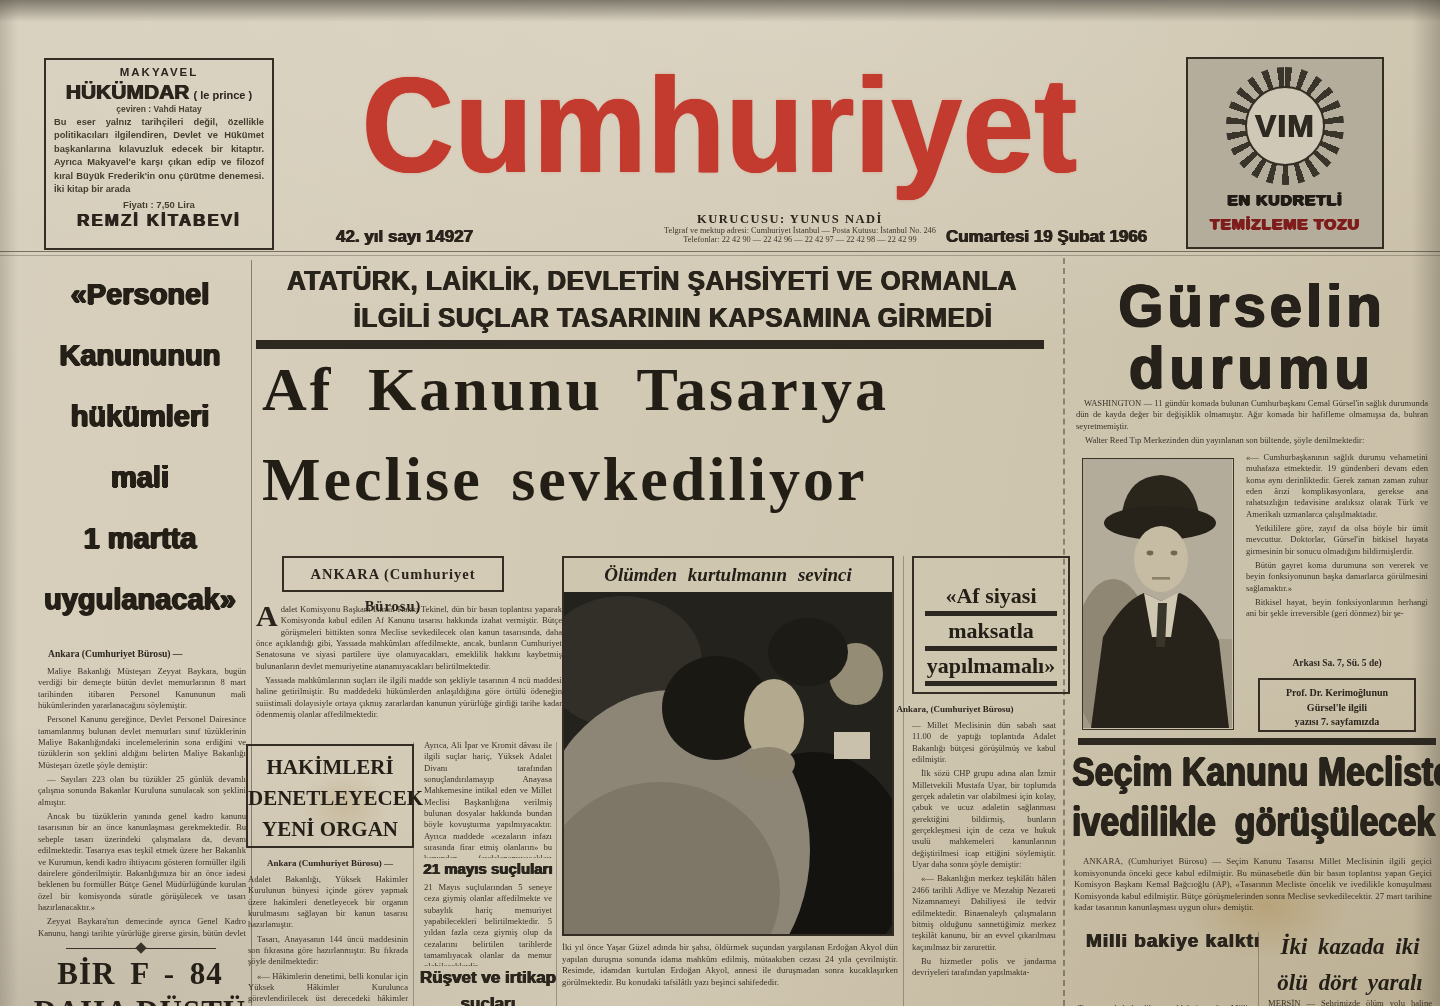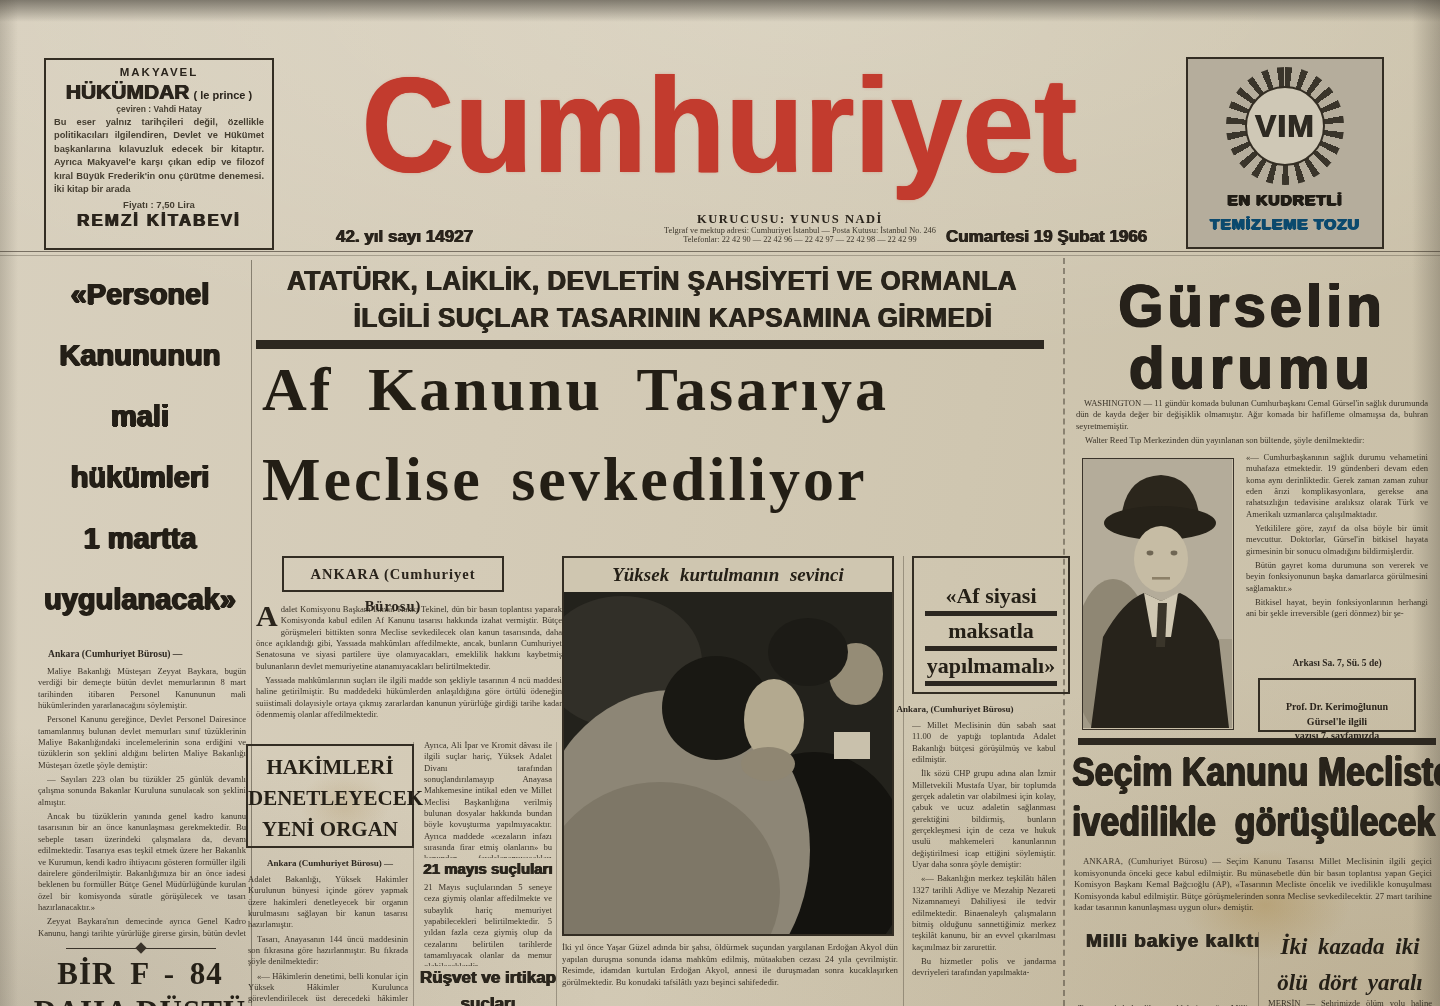--- a/index.html
+++ b/index.html
@@ -74,37 +74,37 @@
   </div>
   <div class="abs sans heavy" style="left:946px;top:227px;font-size:17px;">Cumartesi 19 Şubat 1966</div>
 
   <div class="abs ad-panel boxed" style="left:1186px;top:57px;width:194px;height:188px;">
     <div class="abs sunburst" style="left:38px;top:8px;width:118px;height:118px;">
       <div class="sun-core abs" style="left:19px;top:19px;width:80px;height:80px;box-sizing:border-box;">
         <span class="sans heavy" style="font-size:32px;letter-spacing:1px;color:#2e2a22;">VIM</span>
       </div>
     </div>
     <div class="abs sans xheavy center" style="left:0;top:132px;width:194px;font-size:15.5px;letter-spacing:1px;color:#211d16;">EN KUDRETLİ</div>
-    <div class="abs sans xheavy center" style="left:0;top:156px;width:194px;font-size:15.5px;letter-spacing:1px;color:#0c4a6e;">TEMİZLEME TOZU</div>
+    <div class="abs sans xheavy center" style="left:0;top:156px;width:194px;font-size:15.5px;letter-spacing:1px;color:#7f1d1d;">TEMİZLEME TOZU</div>
   </div>
 
   <div class="abs rule-h" style="left:0;top:251px;width:1440px;"></div>
   <div class="abs rule-h" style="left:0;top:255px;width:1440px;opacity:.5;"></div>
 
   <div class="abs rule-v" style="left:251px;top:260px;height:746px;"></div>
   <div class="abs rule-v" style="left:413px;top:742px;height:264px;opacity:.7;"></div>
   <div class="abs rule-v" style="left:556px;top:742px;height:264px;opacity:.7;"></div>
   <div class="abs rule-v" style="left:903px;top:556px;height:450px;opacity:.7;"></div>
   <div class="abs rule-v-dashed" style="left:1063px;top:258px;height:748px;"></div>
 
   <div class="abs sans center" style="left:33px;top:264px;width:214px;">
     <div class="xheavy" style="font-size:29px;line-height:61px;color:#241f17;">«Personel</div>
     <div class="xheavy" style="font-size:29px;line-height:61px;color:#241f17;">Kanununun</div>
+    <div class="xheavy" style="font-size:29px;line-height:61px;color:#241f17;">hükümleri</div>
     <div class="xheavy" style="font-size:29px;line-height:61px;color:#241f17;">mali</div>
-    <div class="xheavy" style="font-size:29px;line-height:61px;color:#241f17;">hükümleri</div>
     <div class="xheavy" style="font-size:29px;line-height:61px;color:#241f17;">1 martta</div>
     <div class="xheavy" style="font-size:29px;line-height:61px;color:#241f17;">uygulanacak»</div>
   </div>
   <div class="abs byline" style="left:48px;top:648px;">Ankara (Cumhuriyet Bürosu) —</div>
   <div class="abs body-text" style="left:38px;top:666px;width:208px;height:272px;">
     <p>Maliye Bakanlığı Müsteşarı Zeyyat Baykara, bugün verdiği bir demeçte bütün devlet memurlarının 8 mart tarihinden itibaren Personel Kanununun mali hükümlerinden yararlanacağını söylemiştir.</p>
     <p>Personel Kanunu gereğince, Devlet Personel Dairesince tamamlanmış bulunan devlet memurları sınıf tüzüklerinin Maliye Bakanlığındaki incelemelerinin sona erdiğini ve tüzüklerin son şeklini aldığını belirten Maliye Bakanlığı Müsteşarı özetle şöyle demiştir:</p>
     <p>— Sayıları 223 olan bu tüzükler 25 günlük devamlı çalışma sonunda Bakanlar Kuruluna sunulacak son şeklini almıştır.</p>
     <p>Ancak bu tüzüklerin yanında genel kadro kanunu tasarısının bir an önce kanunlaşması gerekmektedir. Bu sebeple tasarı üzerindeki çalışmalara da, devam edilmektedir. Tasarıya esas teşkil etmek üzere her Bakanlık ve Kurumun, kendi kadro ihtiyacını gösteren formüller ilgili dairelere gönderilmiştir. Bakanlığımıza bir an önce iadesi beklenen bu formüller Bütçe Genel Müdürlüğünde kurulan özel bir komisyonda süratle görüşülecek ve tasarı hazırlanacaktır.»</p>
     <p>Zeyyat Baykara'nın demecinde ayrıca Genel Kadro Kanunu, hangi tarihte yürürlüğe girerse girsin, bütün devlet memurlarının 1 mart tarihi itibariyle Personel Kanununun mali hükümlerinden yararlanacağı belirtilmektedir.</p>
@@ -144,21 +144,21 @@
   </div>
   <div class="abs sans heavy center" style="left:420px;top:860px;width:136px;font-size:15px;color:#2b261d;">21 mayıs suçluları</div>
   <div class="abs body-text" style="left:424px;top:882px;width:128px;height:84px;">
     <p style="text-indent:0;">21 Mayıs suçlularından 5 seneye ceza giymiş olanlar affedilmekte ve subaylık hariç memuriyet yapabilecekleri belirtilmektedir. 5 yıldan fazla ceza giymiş olup da cezalarını belirtilen tarihlerde tamamlıyacak olanlar da memur olabileceklerdir.</p>
   </div>
   <div class="abs sans heavy center" style="left:418px;top:968px;width:140px;font-size:17px;color:#2b261d;">Rüşvet ve irtikap</div>
   <div class="abs sans heavy center" style="left:418px;top:994px;width:140px;font-size:17px;color:#2b261d;">suçları</div>
 
   <div class="abs" style="left:562px;top:556px;width:332px;height:380px;border:2px solid #332d23;box-sizing:border-box;background:#23221c;">
     <div style="height:34px;background:#cfc6b0;display:flex;align-items:center;justify-content:center;">
-      <span class="serif-head" style="font-style:italic;font-size:19px;word-spacing:6px;">Yüksek kurtulmanın sevinci</span>
+      <span class="serif-head" style="font-style:italic;font-size:19px;word-spacing:6px;">Ölümden kurtulmanın sevinci</span>
     </div>
     <svg width="328" height="342" viewBox="0 0 328 342" preserveAspectRatio="none">
       <rect width="328" height="342" fill="#23221c"></rect>
       <ellipse cx="58" cy="70" rx="80" ry="66" fill="#312f28"></ellipse>
       <ellipse cx="250" cy="270" rx="95" ry="110" fill="#14130f"></ellipse>
       <ellipse cx="108" cy="258" rx="138" ry="160" fill="#8d8676"></ellipse>
       <ellipse cx="96" cy="300" rx="120" ry="110" fill="#7e7767"></ellipse>
       <ellipse cx="152" cy="116" rx="54" ry="52" fill="#191813"></ellipse>
       <ellipse cx="210" cy="128" rx="30" ry="41" fill="#b3a98f"></ellipse>
       <ellipse cx="204" cy="172" rx="27" ry="17" fill="#8f8672"></ellipse>
@@ -176,21 +176,21 @@
     <div class="af-bar"></div>
     <div class="serif-head" style="font-size:22px;line-height:26px;">maksatla</div>
     <div class="af-bar"></div>
     <div class="serif-head" style="font-size:22px;line-height:26px;">yapılmamalı»</div>
     <div class="af-bar"></div>
   </div>
   <div class="abs byline center" style="left:879px;top:704px;width:152px;font-size:9px;">Ankara, (Cumhuriyet Bürosu)</div>
   <div class="abs body-text" style="left:912px;top:720px;width:144px;height:286px;">
     <p style="text-indent:0;">— Millet Meclisinin dün sabah saat 11.00 de yaptığı toplantıda Adalet Bakanlığı bütçesi görüşülmüş ve kabul edilmiştir.</p>
     <p>İlk sözü CHP grupu adına alan İzmir Milletvekili Mustafa Uyar, bir toplumda gerçek adaletin var olabilmesi için kolay, çabuk ve ucuz adaletin sağlanması gerektiğini bildirmiş, bunların gerçekleşmesi için de ceza ve hukuk usulü mahkemeleri kanunlarının değiştirilmesi icap ettiğini söylemiştir. Uyar daha sonra şöyle demiştir:</p>
-    <p>«— Bakanlığın merkez teşkilâtı hâlen 1327 tarihli Adliye ve Mezahip Nezareti Nizamnameyi Dahiliyesi ile tedvir edilmektedir. Binaenaleyh çalışmaların bitmiş olduğunu sannettiğimiz merkez teşkilât kanunu, bir an evvel çıkarılması kaçınılmaz bir zarurettir.</p>
+    <p>«— Bakanlığın merkez teşkilâtı hâlen 2466 tarihli Adliye ve Mezahip Nezareti Nizamnameyi Dahiliyesi ile tedvir edilmektedir. Binaenaleyh çalışmaların bitmiş olduğunu sannettiğimiz merkez teşkilât kanunu, bir an evvel çıkarılması kaçınılmaz bir zarurettir.</p>
     <p>Bu hizmetler polis ve jandarma devriyeleri tarafından yapılmakta-</p>
   </div>
 
   <div class="abs sans xheavy center" style="left:1072px;top:272px;width:360px;font-size:58px;letter-spacing:4px;color:#26211a;transform:scaleY(1.02);">Gürselin</div>
   <div class="abs sans xheavy center" style="left:1072px;top:334px;width:360px;font-size:58px;letter-spacing:5px;color:#26211a;transform:scaleY(1.02);">durumu</div>
   <div class="abs body-text" style="left:1076px;top:398px;width:352px;height:56px;">
     <p style="text-indent:8px;">WASHINGTON — 11 gündür komada bulunan Cumhurbaşkanı Cemal Gürsel'in sağlık durumunda dün de kayda değer bir değişiklik olmamıştır. Ağır komada bir hafifleme olmamışsa da, buhran seyretmemiştir.</p>
     <p>Walter Reed Tıp Merkezinden dün yayınlanan son bültende, şöyle denilmektedir:</p>
   </div>
 
@@ -211,21 +211,21 @@
     </svg>
   </div>
 
   <div class="abs body-text" style="left:1246px;top:452px;width:182px;height:204px;">
     <p style="text-indent:0;">«— Cumhurbaşkanının sağlık durumu vehametini muhafaza etmektedir. 19 gündenberi devam eden koma aynı derinliktedir. Gerek zaman zaman zuhur eden ârızi komplikasyonlara, gerekse ana rahatsızlığın tedavisine aralıksız olarak Türk ve Amerikalı uzmanlarca çalışılmaktadır.</p>
     <p>Yetkililere göre, zayıf da olsa böyle bir ümit mevcuttur. Doktorlar, Gürsel'in bitkisel hayata girmesinin bir sonucu olmadığını bildirmişlerdir.</p>
     <p>Bütün gayret koma durumuna son vererek ve beyin fonksiyonunun başka damarlarca görülmesini sağlamaktır.»</p>
     <p>Bitkisel hayat, beyin fonksiyonlarının herhangi ani bir şekle irreversible (geri dönmez) bir şe-</p>
   </div>
   <div class="abs byline center" style="left:1246px;top:658px;width:182px;font-size:9.5px;">Arkası Sa. 7, Sü. 5 de)</div>
-  <div class="abs boxed center" style="left:1258px;top:678px;width:158px;height:54px;padding-top:20px;box-sizing:border-box;">
+  <div class="abs boxed center" style="left:1258px;top:678px;width:158px;height:54px;padding-top:6px;box-sizing:border-box;">
     <div style="font-size:10px;font-weight:bold;line-height:14.5px;">Prof. Dr. Kerimoğlunun</div>
     <div style="font-size:10px;font-weight:bold;line-height:14.5px;">Gürsel'le ilgili</div>
     <div style="font-size:10px;font-weight:bold;line-height:14.5px;">yazısı 7. sayfamızda</div>
   </div>
 
   <div class="abs bar" style="left:1078px;top:738px;width:358px;height:7px;"></div>
   <div class="abs sans xheavy" style="left:1072px;top:750px;width:420px;font-size:37px;letter-spacing:0px;color:#29241b;transform:scale(.92,1.08);transform-origin:left top;">Seçim Kanunu Mecliste</div>
   <div class="abs sans xheavy" style="left:1072px;top:800px;width:430px;font-size:37px;color:#29241b;transform:scale(.92,1.08);transform-origin:left top;white-space:pre;">ivedilikle  görüşülecek</div>
   <div class="abs body-text" style="left:1074px;top:856px;width:358px;height:70px;font-size:8.8px;">
     <p style="text-indent:9px;">ANKARA, (Cumhuriyet Bürosu) — Seçim Kanunu Tasarısı Millet Meclisinin ilgili geçici komisyonunda önceki gece kabul edilmiştir. Bu münasebetle dün bir basın toplantısı yapan Geçici Komisyon Başkanı Kemal Bağcıoğlu (AP), «Tasarının Mecliste öncelik ve ivedilikle konuşulması Komisyonda kabul edilmiştir. Bütçe görüşmelerinden sonra Meclise sevkedilecektir. 27 mart tarihine kadar tasarının kanunlaşması uygun olur» demiştir.</p>

